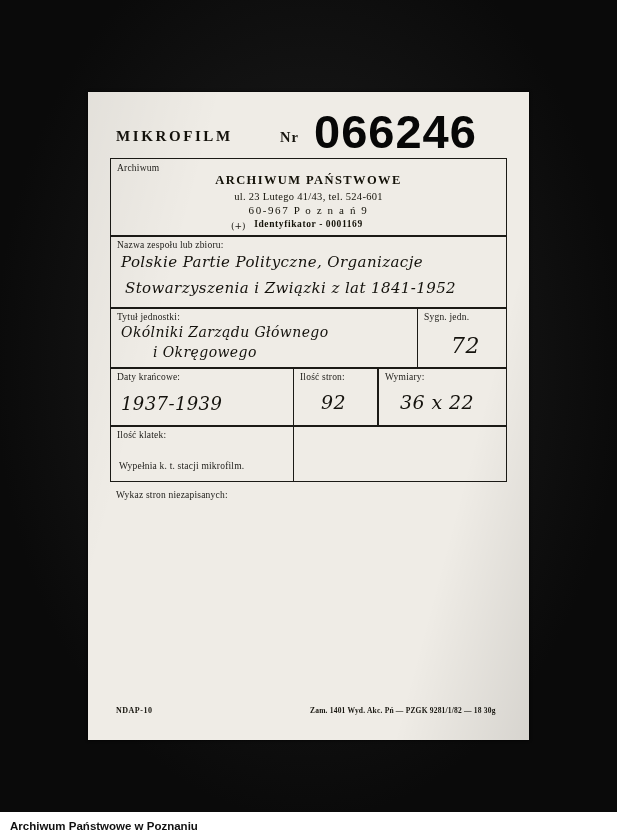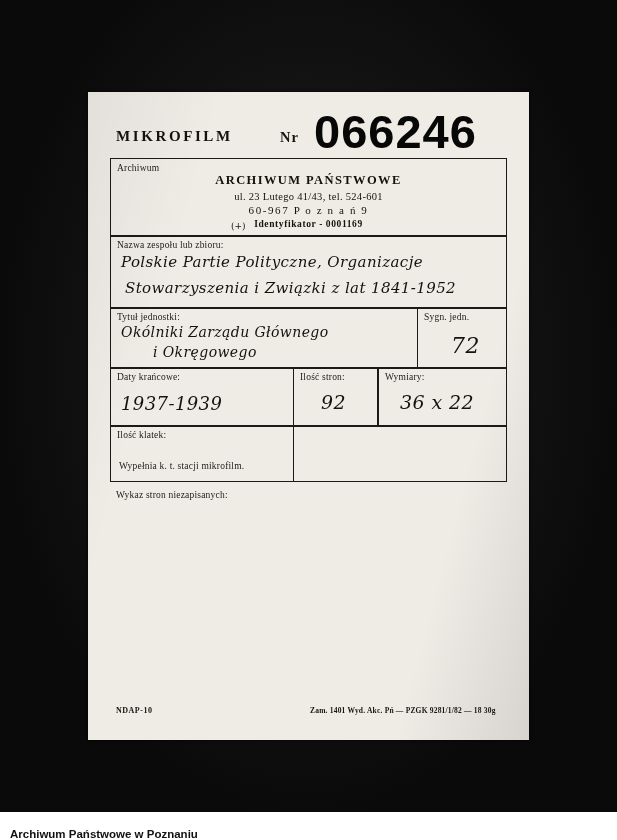--- a/index.html
+++ b/index.html
@@ -203,21 +203,21 @@
     position: absolute;
     left: 0;
     top: 812px;
     width: 617px;
     height: 28px;
     background: #ffffff;
     color: #111;
     font-size: 11.5px;
     font-weight: 700;
     display: flex;
-    align-items: flex-end;
+    align-items: center;
     padding-left: 10px;
     box-sizing: border-box;
     font-family: "Liberation Sans", sans-serif;
   }
 </style>
 </head>
 <body>
 
 <div id="scan">
 

